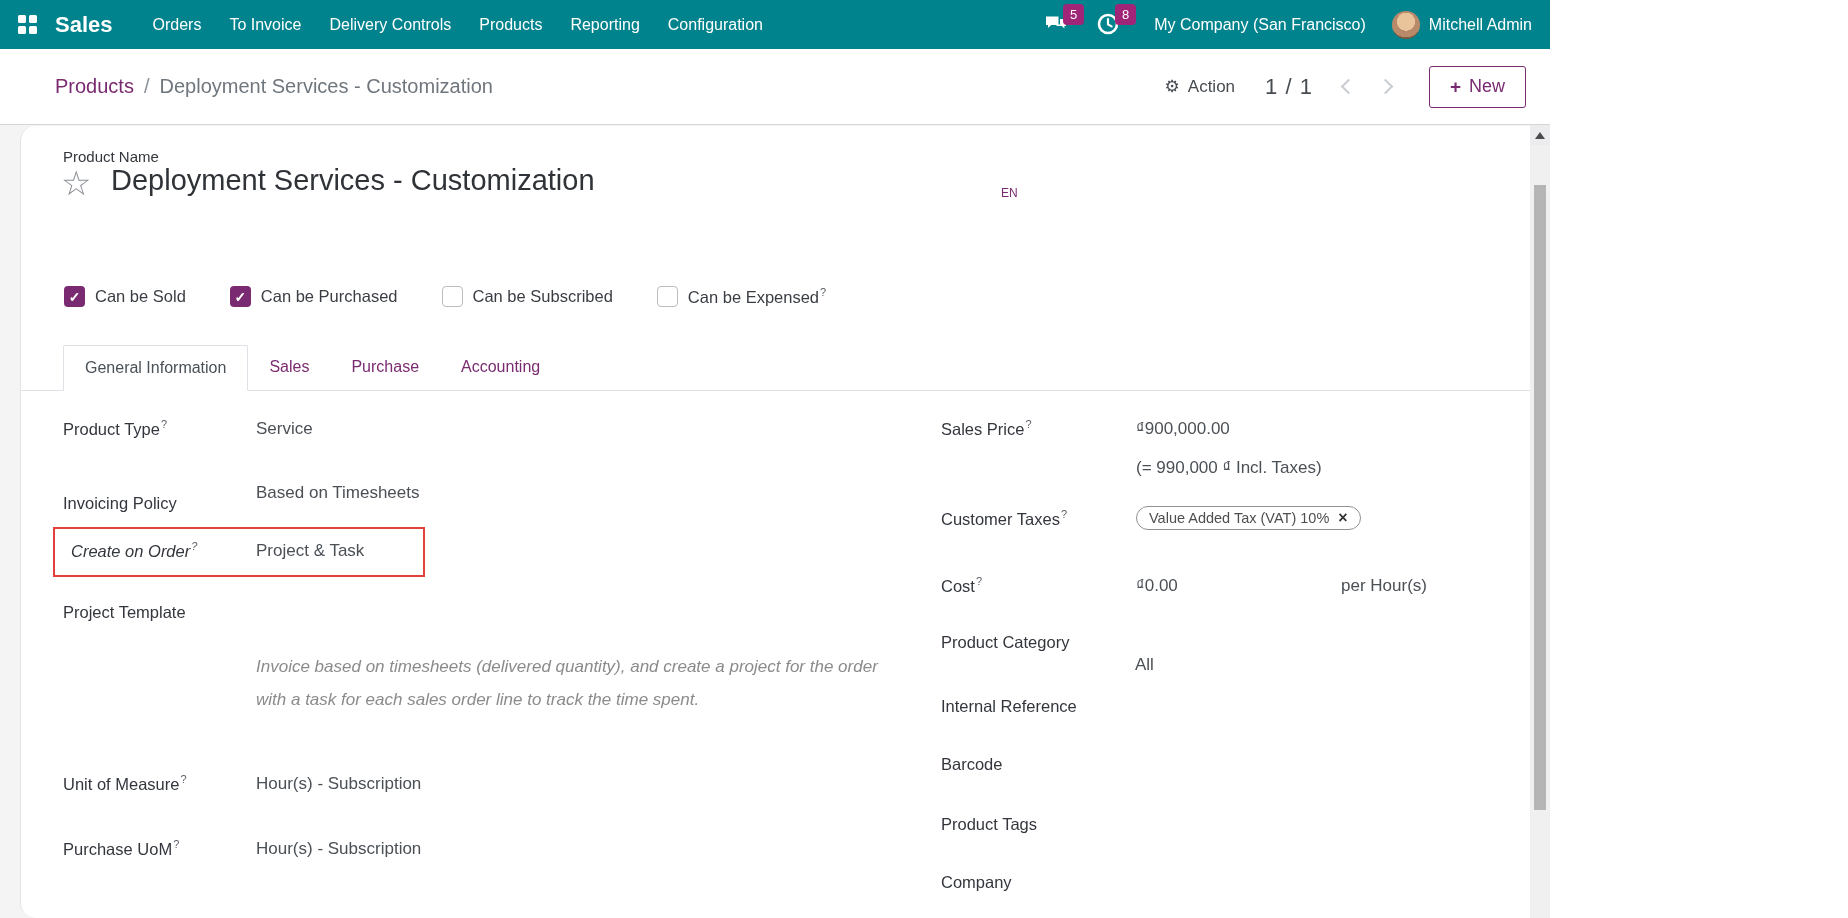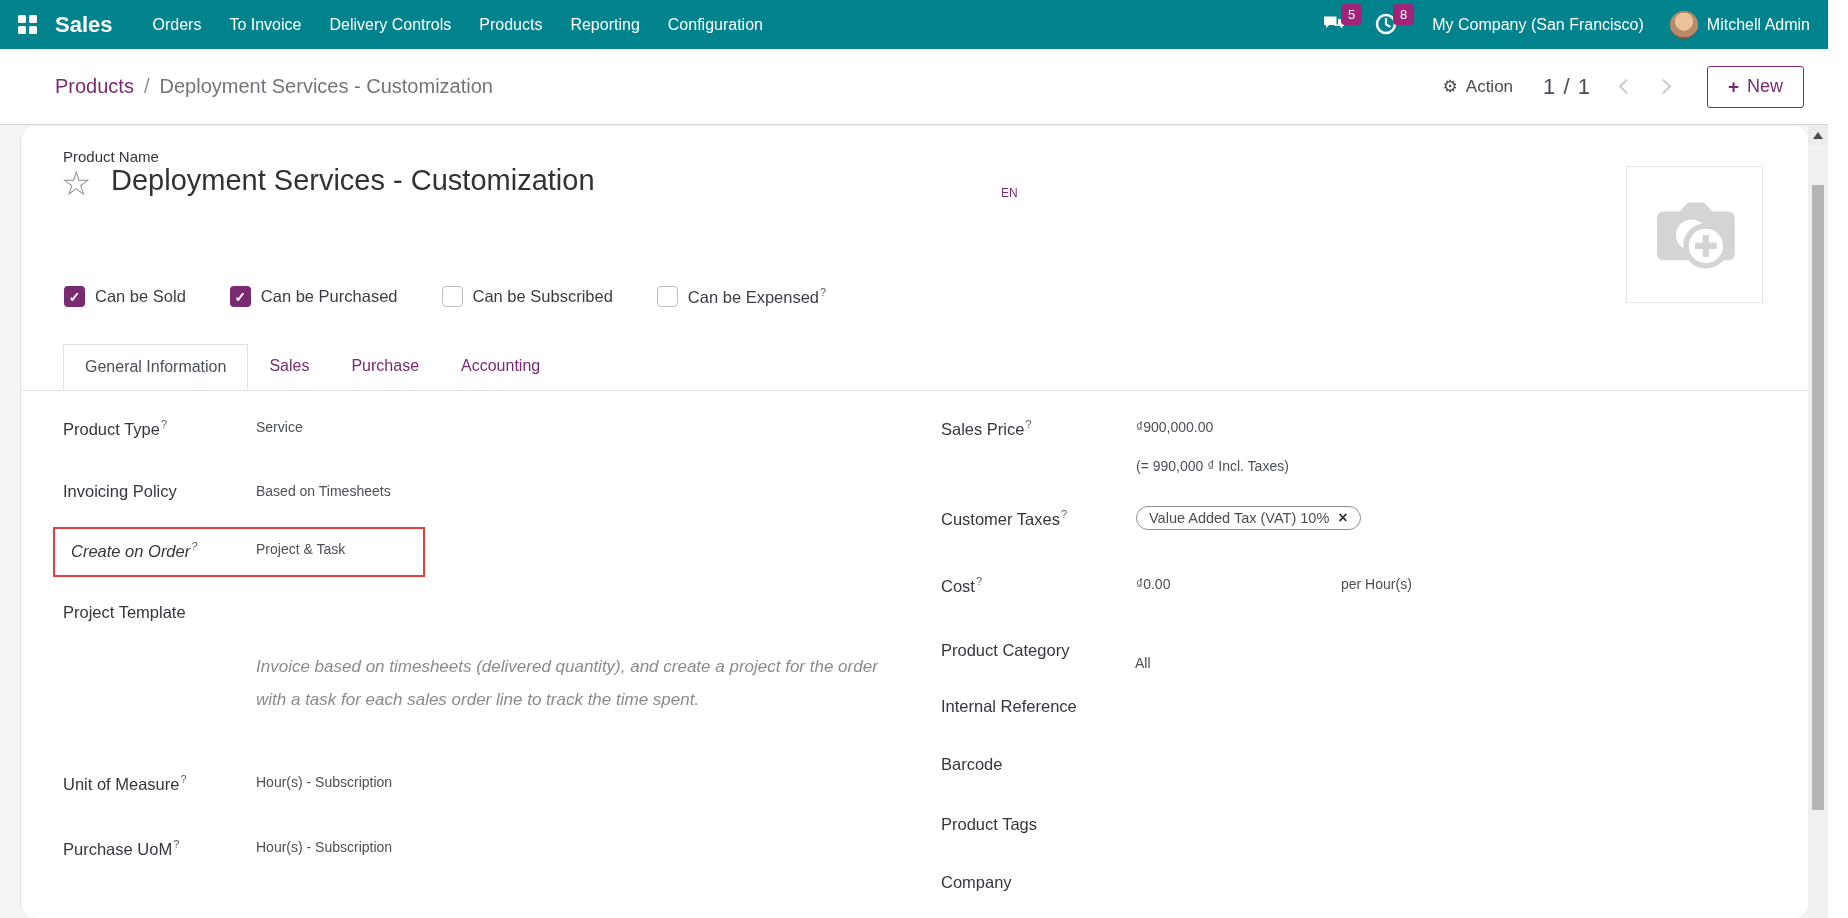--- a/index.html
+++ b/index.html
@@ -1,17 +1,17 @@
 <!DOCTYPE html>
 <html><head>
 <meta charset="utf-8">
 <style>
   * { margin:0; padding:0; box-sizing:border-box; }
   body { font-family:"Liberation Sans", sans-serif; }
-  .page { position:relative; width:1828px; height:918px; overflow:hidden; background:#fde047; }
+  .page { position:relative; width:1550px; height:918px; overflow:hidden; background:#fde047; }
 
   
   .nav { position:absolute; top:0; left:0; right:0; height:49px; background:#00838c;
          display:flex; align-items:center; color:#fff; padding:0 18px; }
   .apps-grid { width:19px; height:19px; display:grid; grid-template-columns:8px 8px; grid-template-rows:8px 8px;
                gap:3px; margin-right:18px; cursor:pointer; }
   .apps-grid span { background:#fff; border-radius:1.5px; }
   .nav-app { font-size:22px; font-weight:700; margin-right:40px; }
   .nav-menu { display:flex; gap:28px; font-size:16px; }
   .nav-menu span { cursor:pointer; }
@@ -63,28 +63,28 @@
   .checkbox-row { position:absolute; left:43px; top:160px; display:flex; gap:44px; }
   .cb-item { display:flex; align-items:center; gap:10px; cursor:pointer; }
   .cb-box { width:21px; height:21px; border-radius:4px; display:flex; align-items:center; justify-content:center; }
   .cb-box.checked { background:#7a2a70; color:#fff; font-size:14px; font-weight:700; }
   .cb-box.unchecked { background:#fff; border:1.5px solid #bcbcbc; }
   .cb-label { font-size:16.5px; color:#3a3e44; }
   sup.help { font-size:11px; color:#5a5f66; margin-left:1px; }
 
   
   .tabs { position:absolute; left:0; right:0; top:218px; height:47px; border-bottom:1px solid #dee2e6;
-          display:flex; align-items:flex-start; padding-left:42px; }
+          display:flex; align-items:center; padding-left:42px; }
   .tab { font-size:16px; padding:13px 21px; cursor:pointer; color:#7a2a70; }
   .tab.active { color:#495057; background:#fff; border:1px solid #dee2e6; border-bottom:1px solid #fff;
                 margin-bottom:-1px; border-radius:2px 2px 0 0; }
 
   
   .flabel { position:absolute; font-size:16.5px; color:#33373d; white-space:nowrap; }
-  .fvalue { position:absolute; font-size:14px; color:#4b5056; white-space:nowrap; }
+  .fvalue { position:absolute; font-size:17px; color:#4b5056; white-space:nowrap; }
   .help-note { position:absolute; left:235px; top:524px; width:650px; font-size:17px; font-style:italic;
                color:#8b8b8b; line-height:33px; }
   .tax-pill { position:absolute; left:1115px; top:380px; border:1px solid #919191; border-radius:16px;
               padding:3px 12px; font-size:14.5px; color:#4e4e4e; display:inline-flex; align-items:center; gap:9px; }
   .pill-x { font-weight:700; color:#333; font-size:16px; cursor:pointer; line-height:1; }
 
   .annotation-box { position:absolute; left:32px; top:401px; width:372px; height:50px;
                     border:2px solid #e2403c; pointer-events:none; }
 
   
@@ -201,21 +201,21 @@
       <div class="tabs">
         <div class="tab active">General Information</div>
         <div class="tab">Sales</div>
         <div class="tab">Purchase</div>
         <div class="tab">Accounting</div>
       </div>
 
       <div class="flabel" style="left:42px; top:292px;"><span>Product Type</span><sup class="help">?</sup></div>
       <div class="fvalue" style="left:235px; top:293px;">Service</div>
 
-      <div class="flabel" style="left:42px; top:356px;">Invoicing Policy</div>
+      <div class="flabel" style="left:42px; top:368px;">Invoicing Policy</div>
       <div class="fvalue" style="left:235px; top:357px;">Based on Timesheets</div>
 
       <div class="flabel" style="left:50px; top:414px;font-style:italic;"><span>Create on Order</span><sup class="help">?</sup></div>
       <div class="fvalue" style="left:235px; top:415px;">Project &amp; Task</div>
       <div class="annotation-box"></div>
 
       <div class="flabel" style="left:42px; top:477px;">Project Template</div>
 
       <div class="help-note">Invoice based on timesheets (delivered quantity), and create a project for the order with a task for each sales order line to track the time spent.</div>
 
@@ -232,21 +232,21 @@
       <div class="flabel" style="left:920px; top:382px;"><span>Customer Taxes</span><sup class="help">?</sup></div>
       <div class="tax-pill">
         <span>Value Added Tax (VAT) 10%</span>
         <span class="pill-x">×</span>
       </div>
 
       <div class="flabel" style="left:920px; top:449px;"><span>Cost</span><sup class="help">?</sup></div>
       <div class="fvalue" style="left:1115px; top:450px;">₫0.00</div>
       <div class="fvalue" style="left:1320px; top:450px;">per Hour(s)</div>
 
-      <div class="flabel" style="left:920px; top:507px;margin-top:8px;">Product Category</div>
+      <div class="flabel" style="left:920px; top:507px;">Product Category</div>
       <div class="fvalue" style="left:1114px; top:508px;margin-top:21px;">All</div>
 
       <div class="flabel" style="left:920px; top:571px;">Internal Reference</div>
       <div class="fvalue" style="left:1115px; top:572px;"></div>
 
       <div class="flabel" style="left:920px; top:629px;">Barcode</div>
       <div class="fvalue" style="left:1115px; top:630px;"></div>
 
       <div class="flabel" style="left:920px; top:689px;">Product Tags</div>
       <div class="fvalue" style="left:1115px; top:690px;"></div>

